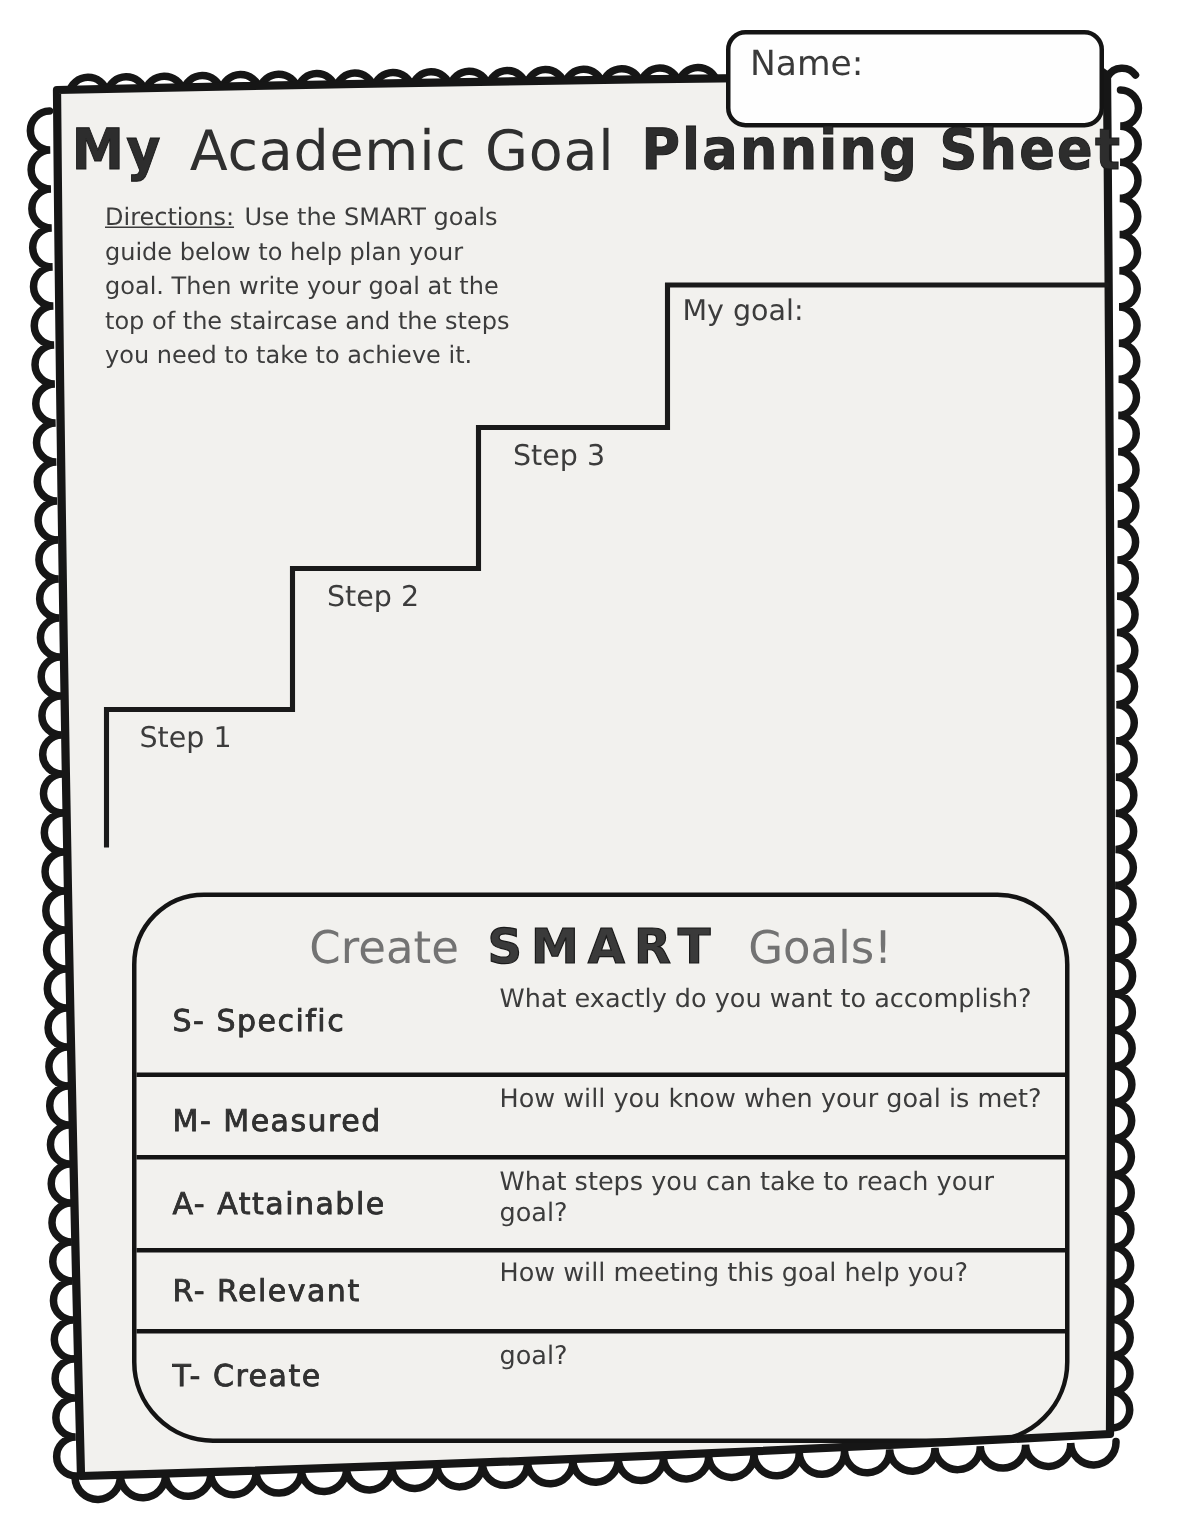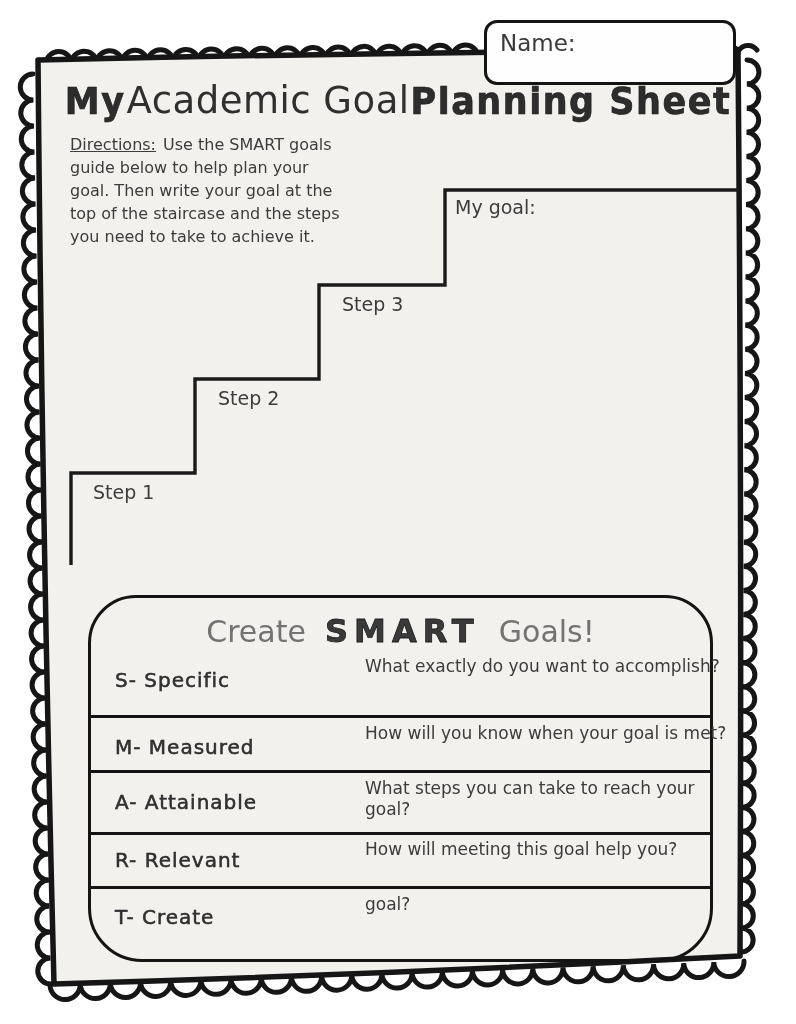--- a/index.html
+++ b/index.html
@@ -13,21 +13,21 @@
   
   #name-box{
     left:484px;top:20px;width:233px;height:52px;background:#fefefe;
     border:3px solid #141414;border-radius:13px;padding:7px 0 0 13px;
     font-size:23px;color:#3a3a3a;
   }
 
   
   #title-row{
     left:36px;top:79px;width:724px;display:flex;justify-content:center;
-    align-items:center;gap:1px;white-space:nowrap;
+    align-items:center;gap:18px;white-space:nowrap;
   }
   .chunky{
     font-weight:bold;color:#2d2d2d;letter-spacing:1.5px;
     -webkit-text-stroke:0.6px #1a1a1a;
     transform:scaleY(1.08);display:inline-block;
   }
   #title-part1,#title-part3{font-size:35px;}
   #title-part2{font-size:37px;font-weight:400;color:#2f2f2f;letter-spacing:0.5px;}
 
   
@@ -55,21 +55,21 @@
   #smart-header .hdr-acronym{
     font-size:32px;font-weight:bold;color:#3a3a3a;letter-spacing:6px;
     -webkit-text-stroke:0.8px #1a1a1a;margin:0 14px;
   }
   .sep{position:absolute;left:0;right:0;height:3px;background:#141414;}
   #sep-1{top:117px;} #sep-2{top:172px;} #sep-3{top:234px;} #sep-4{top:288px;}
   .row-label{
     position:absolute;left:24px;font-size:20px;font-weight:normal;color:#333333;
     letter-spacing:1px;-webkit-text-stroke:0.5px #222222;white-space:nowrap;
   }
-  .row-q{position:absolute;left:242px;width:390px;font-size:17px;line-height:21px;color:#3c3c3c;margin-left:32px;}
+  .row-q{position:absolute;left:242px;width:390px;font-size:17px;line-height:21px;color:#3c3c3c;}
   #row-label-0{top:70px;}  #row-q-0{top:58px;}
   #row-label-1{top:137px;} #row-q-1{top:125px;}
   #row-label-2{top:192px;} #row-q-2{top:180px;}
   #row-label-3{top:250px;} #row-q-3{top:241px;}
   #row-label-4{top:307px;} #row-q-4{top:296px;}
 </style>
 </head>
 <body>
 
 <div id="stage">

